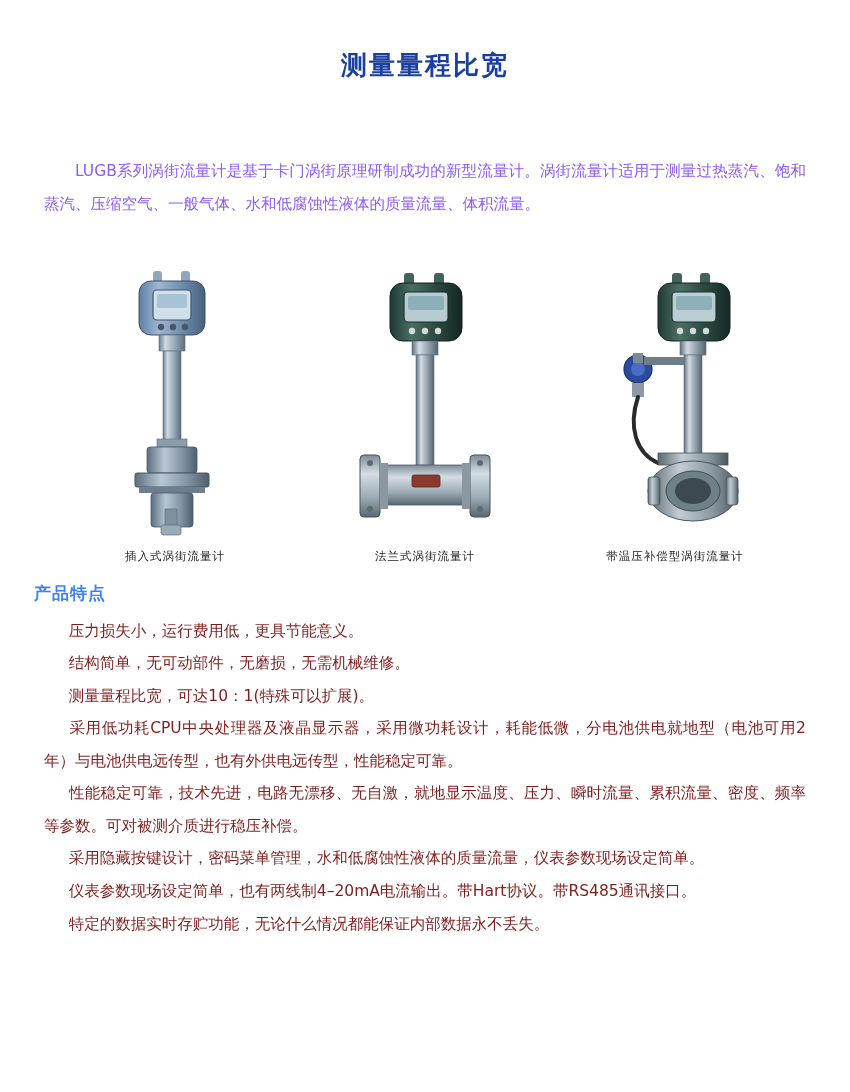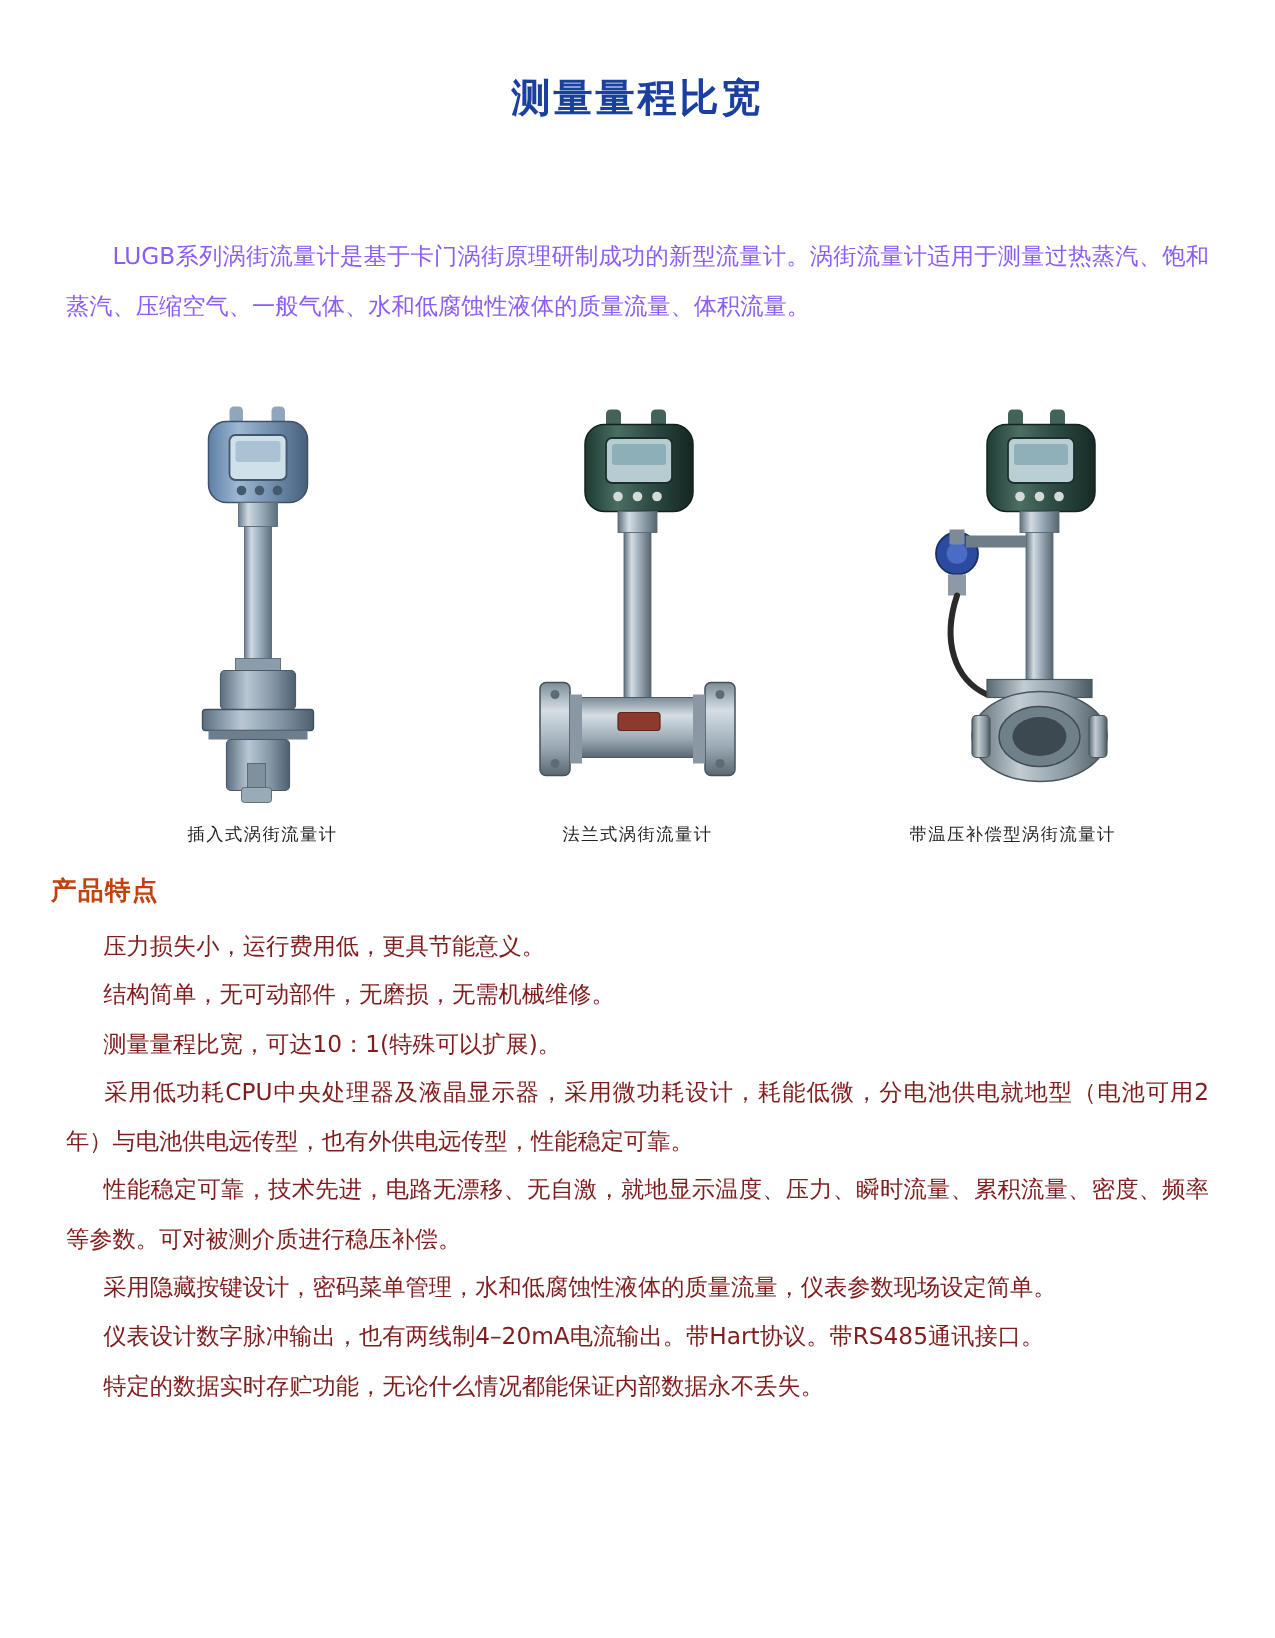--- a/index.html
+++ b/index.html
@@ -66,21 +66,21 @@
     justify-content: center;
     position: relative;
   }
   .caption {
     font-size: 11.5px;
     color: #222;
     margin-top: 12px;
     letter-spacing: 1px;
   }
   .section-heading {
-    color: #c2410c;
+    color: #3b82f6;
     font-size: 17px;
     font-weight: bold;
     margin-top: 18px;
     margin-left: 4px;
     letter-spacing: 1px;
   }
   .features {
     margin-top: 10px;
     padding: 0 14px;
   }
@@ -281,17 +281,17 @@
 
   <div class="section-heading">产品特点</div>
 
   <div class="features">
     <div class="feature"><span class="indent"></span><span>压力损失小，运行费用低，更具节能意义。</span></div>
     <div class="feature"><span class="indent"></span><span>结构简单，无可动部件，无磨损，无需机械维修。</span></div>
     <div class="feature"><span class="indent"></span><span>测量量程比宽，可达10：1(特殊可以扩展)。</span></div>
     <div class="feature"><span class="indent"></span><span>采用低功耗CPU中央处理器及液晶显示器，采用微功耗设计，耗能低微，分电池供电就地型（电池可用2年）与电池供电远传型，也有外供电远传型，性能稳定可靠。</span></div>
     <div class="feature"><span class="indent"></span><span>性能稳定可靠，技术先进，电路无漂移、无自激，就地显示温度、压力、瞬时流量、累积流量、密度、频率等参数。可对被测介质进行稳压补偿。</span></div>
     <div class="feature"><span class="indent"></span><span>采用隐藏按键设计，密码菜单管理，水和低腐蚀性液体的质量流量，仪表参数现场设定简单。</span></div>
-    <div class="feature"><span class="indent"></span><span>仪表设计数字脉冲输出，也有两线制4–20mA电流输出。带Hart协议。带RS485通讯接口。</span></div>
+    <div class="feature"><span class="indent"></span><span>仪表参数现场设定简单，也有两线制4–20mA电流输出。带Hart协议。带RS485通讯接口。</span></div>
     <div class="feature"><span class="indent"></span><span>特定的数据实时存贮功能，无论什么情况都能保证内部数据永不丢失。</span></div>
   </div>
 
 </div>
 
 </body></html>

